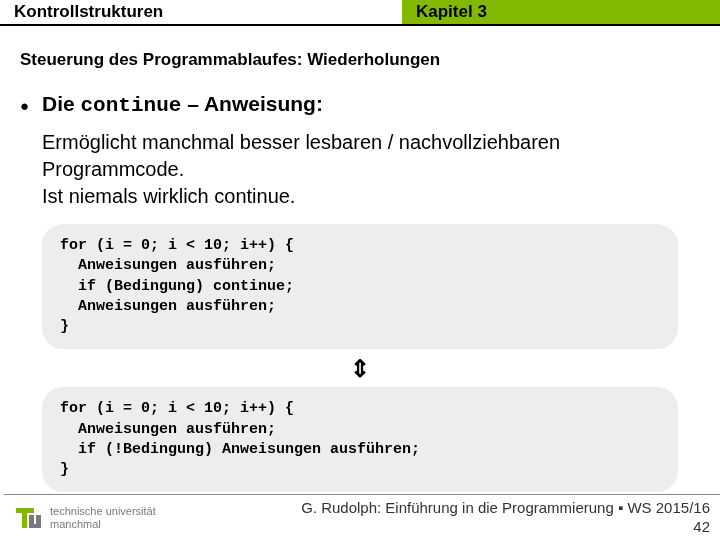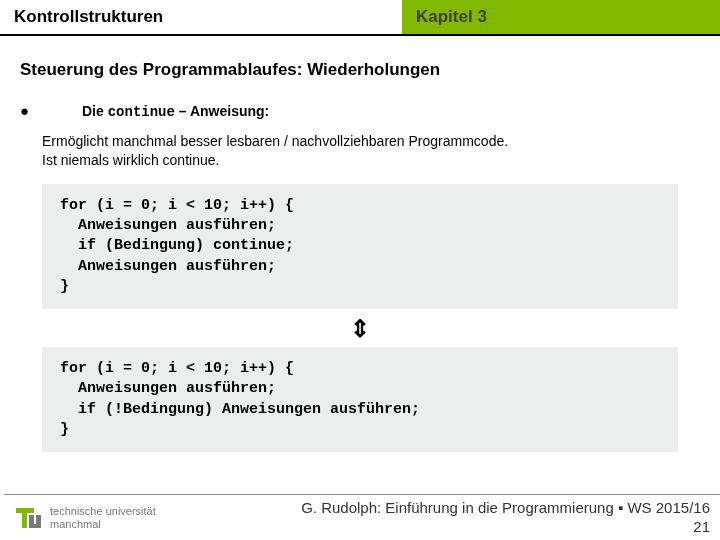--- a/index.html
+++ b/index.html
@@ -7,81 +7,81 @@
     font-family: Arial, Helvetica, sans-serif;
     width: 720px;
     height: 540px;
     background: #fff;
     position: relative;
     overflow: hidden;
   }
   .header {
     display: flex;
     width: 100%;
-    height: 36px;
+    height: 26px;
     border-bottom: 2px solid #000;
   }
   .header-left {
     flex: 1;
     background: #fff;
     display: flex;
     align-items: center;
     padding-left: 14px;
     font-weight: bold;
     font-size: 17px;
     color: #000;
   }
   .header-right {
     width: 318px;
     background: #82b900;
     display: flex;
     align-items: center;
     padding-left: 14px;
     font-weight: bold;
     font-size: 17px;
-    color: #404040;
+    color: #000000;
   }
   .content {
     padding: 24px 20px 0 20px;
   }
   .heading {
     font-weight: bold;
     font-size: 17px;
     margin-bottom: 22px;
   }
   .bullet-row {
     display: flex;
     align-items: baseline;
     margin-bottom: 12px;
   }
   .bullet {
     width: 22px;
     font-size: 15px;
   }
   .bullet-text {
-    font-size: 14px;
-    margin-left: 40px;
+    font-size: 21px;
   }
   .bullet-text .bold { font-weight: bold; }
   .bullet-text .mono { font-family: "Courier New", monospace; font-weight: bold; }
   .body-text {
-    font-size: 14px;
+    font-size: 20px;
     margin-left: 22px;
     margin-bottom: 14px;
     line-height: 1.35;
   }
   .code-block {
     background: #eceded;
     margin: 4px 22px 0 22px;
     padding: 12px 14px 12px 18px;
     font-family: "Courier New", monospace;
     font-size: 15px;
     font-weight: bold;
     line-height: 1.35;
     white-space: pre;
+    border-radius: 21px;
   }
   .equiv {
     text-align: center;
     font-size: 24px;
     font-weight: bold;
     margin: 6px 0 4px 0;
   }
   .footer {
     position: absolute;
     left: 4px;
@@ -166,15 +166,15 @@
         <rect x="15" y="20" width="12" height="4" fill="#7a7a7a"></rect>
       </svg>
     </div>
     <div class="logo-text">
       <span>technische universität</span><br>
       <span>manchmal</span>
     </div>
   </div>
   <div class="footer-right">
     <span>G. Rudolph: Einführung in die Programmierung ▪ WS 2015/16</span><br>
-    <span>21</span>
+    <span>42</span>
   </div>
 </div>
 
 </body></html>

